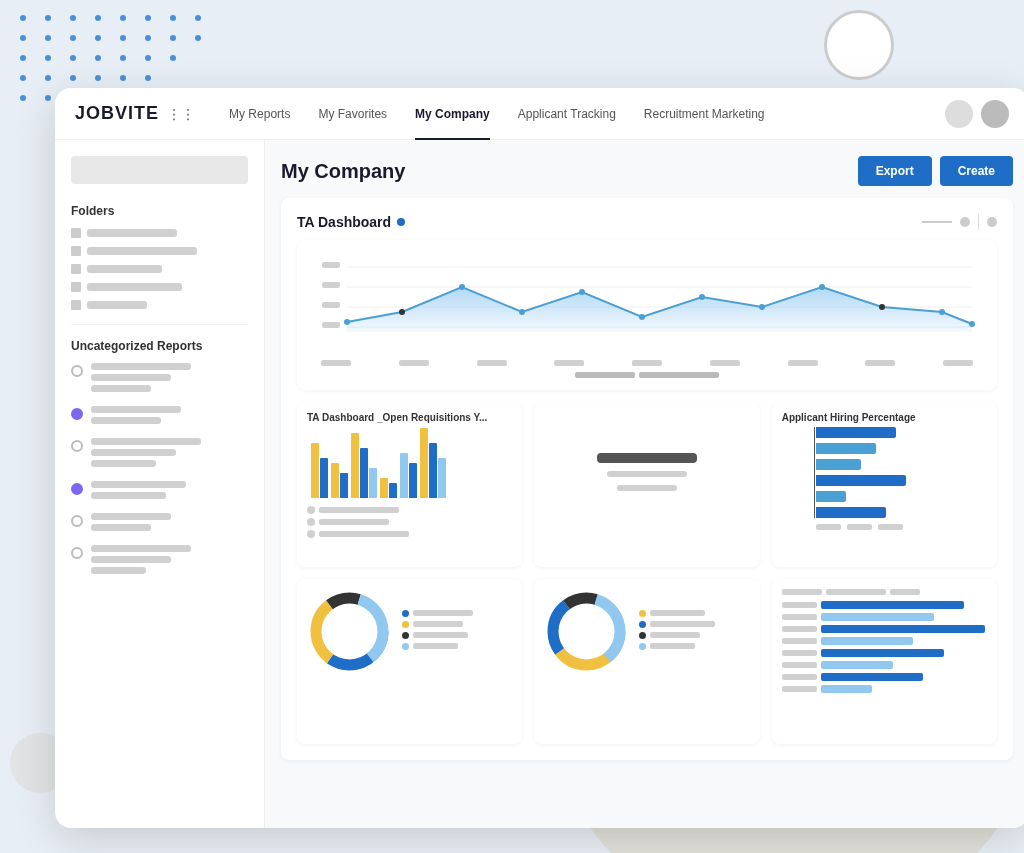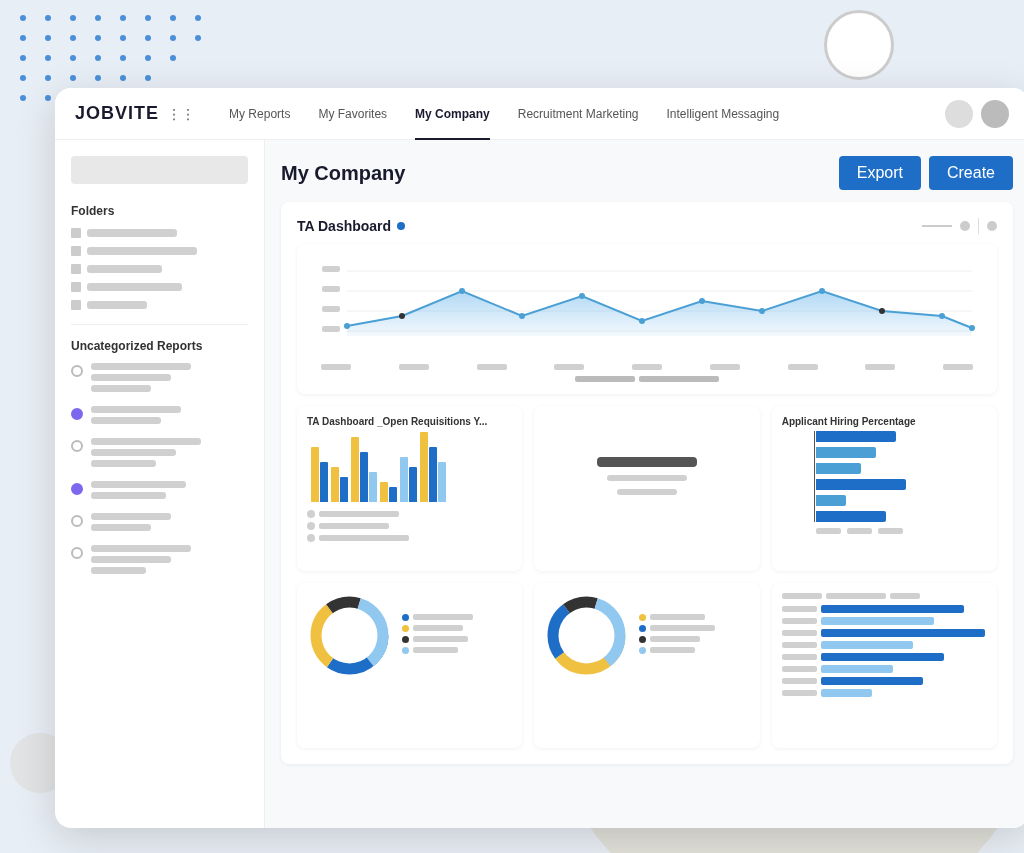--- a/index.html
+++ b/index.html
@@ -229,22 +229,22 @@
     .header-buttons {
       display: flex;
       gap: 8px;
     }
     .btn-blue {
       background: #1e6ec8;
       color: white;
       border: none;
       border-radius: 4px;
       padding: 8px 18px;
-      font-size: 16px;
-      font-weight: 400;
+      font-size: 12px;
+      font-weight: 700;
       cursor: pointer;
     }
 
     
     .dashboard-panel {
       background: white;
       border-radius: 8px;
       padding: 16px;
       box-shadow: 0 1px 4px rgba(0,0,0,0.06);
     }
@@ -492,22 +492,22 @@
 <div class="window-card">
 
   <div class="nav-bar">
     <span class="logo">JOBVITE</span>
     <span class="grid-icon">⋮⋮</span>
     <div class="nav-items">
 
     <div class="nav-item">My Reports</div>
         <div class="nav-item">My Favorites</div>
         <div class="nav-item active">My Company</div>
+        <div class="nav-item">Applicant Tracking</div>
         <div class="nav-item">Recruitment Marketing</div>
-        <div class="nav-item">Intelligent Messaging</div>
       </div>
     <div class="nav-right">
       <div class="nav-circle"></div>
       <div class="nav-avatar"></div>
     </div>
   </div>
 
   <div class="content-area">
 
     <div class="sidebar">

